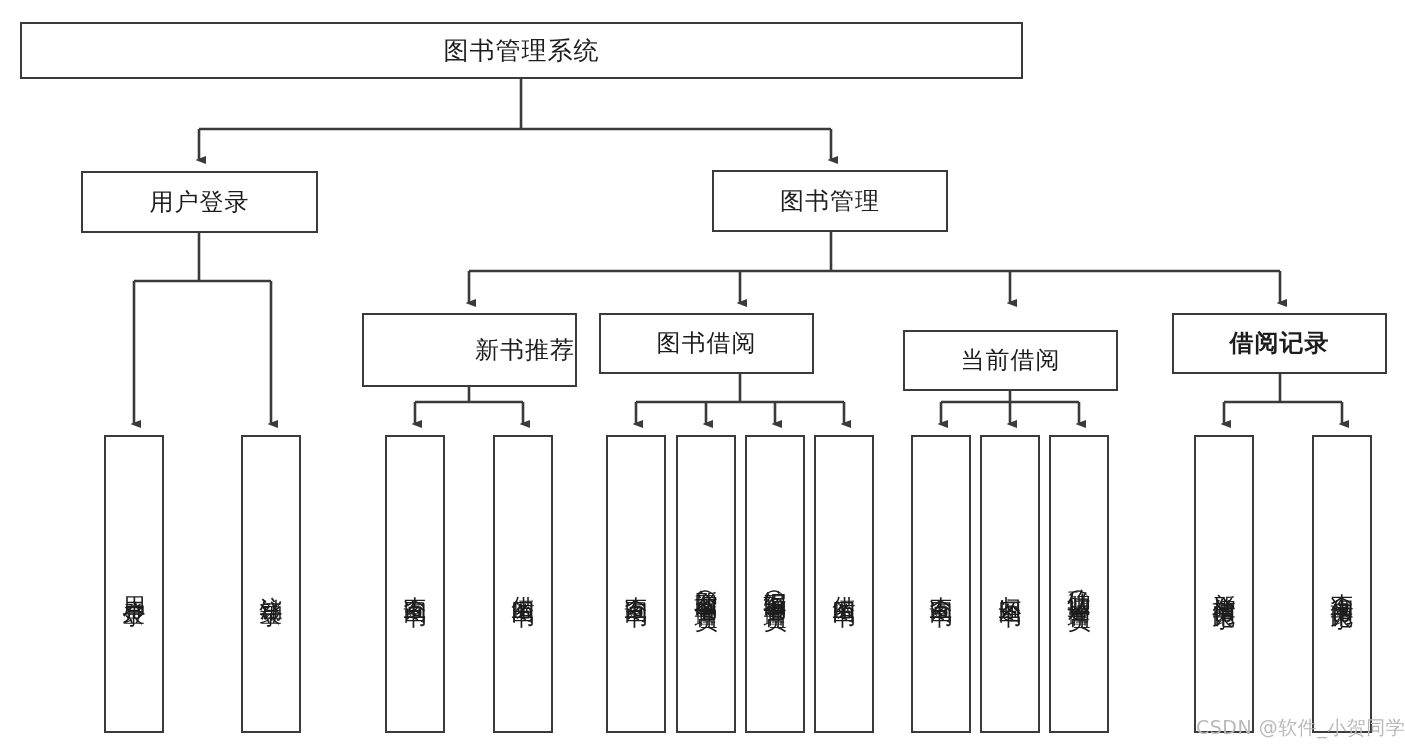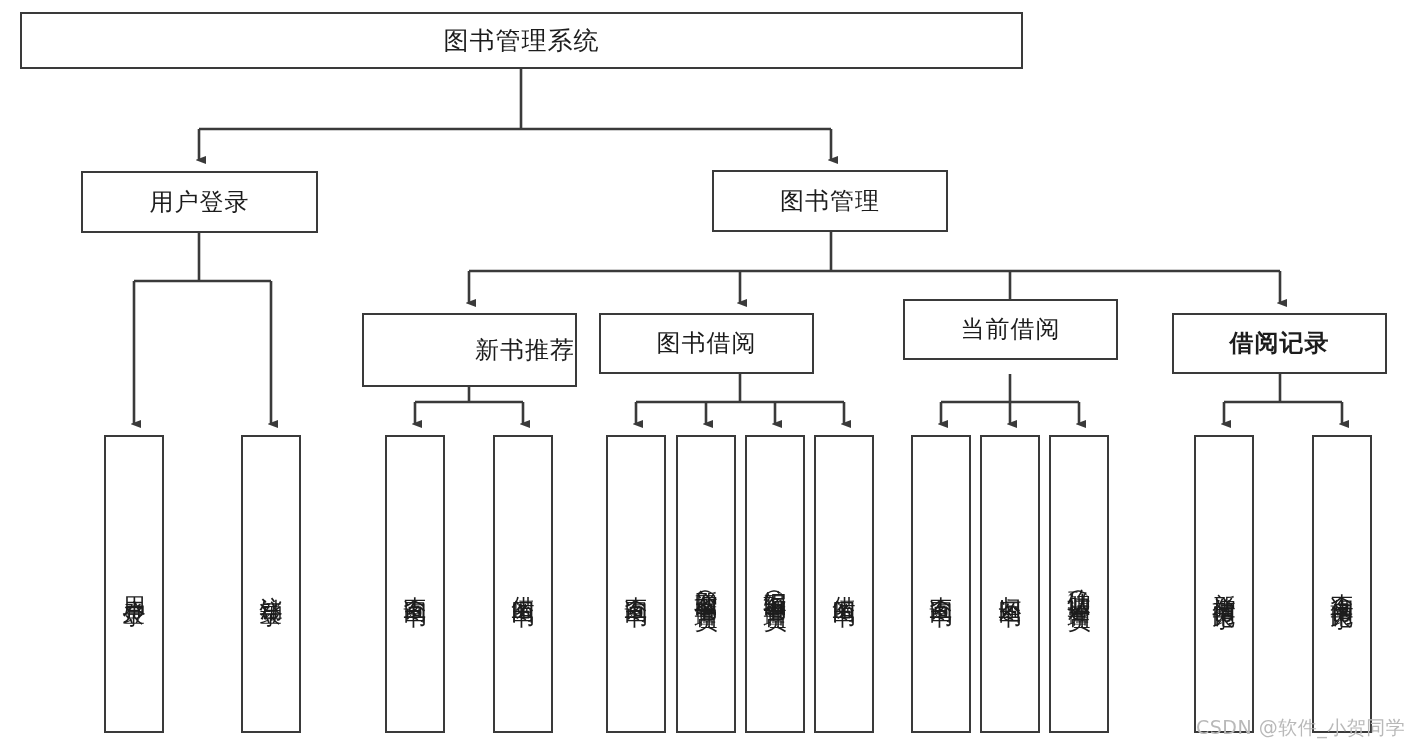--- a/index.html
+++ b/index.html
@@ -118,41 +118,41 @@
       <path d="M1010,402 L1010,424" marker-end="url(#arrow)"></path>
       <path d="M1079,402 L1079,424" marker-end="url(#arrow)"></path>
 
       <path d="M1280,374 L1280,402"></path>
       <path d="M1224,402 L1342,402"></path>
       <path d="M1224,402 L1224,424" marker-end="url(#arrow)"></path>
       <path d="M1342,402 L1342,424" marker-end="url(#arrow)"></path>
     </g>
   </svg>
 
-  <div class="node horiz root" style="left:20px; top:12px; width:1003px; height:57px;">
+  <div class="node horiz root" style="left:20px; top:22px; width:1003px; height:57px;">
     <span class="label">图书管理系统</span>
   </div>
 
   <div class="node horiz" style="left:81px; top:171px; width:237px; height:62px;">
     <span class="label">用户登录</span>
   </div>
 
   <div class="node horiz" style="left:712px; top:170px; width:236px; height:62px;">
     <span class="label">图书管理</span>
   </div>
 
   <div class="node horiz" style="left:362px; top:313px; width:215px; height:74px;justify-content:flex-end;">
     <span class="label">新书推荐</span>
   </div>
 
   <div class="node horiz" style="left:599px; top:313px; width:215px; height:61px;">
     <span class="label">图书借阅</span>
   </div>
 
-  <div class="node horiz" style="left:903px; top:299px; width:215px; height:61px;">
+  <div class="node horiz" style="left:903px; top:330px; width:215px; height:61px;">
     <span class="label">当前借阅</span>
   </div>
 
   <div class="node horiz" style="left:1172px; top:313px; width:215px; height:61px;font-weight:bold;">
     <span class="label">借阅记录</span>
   </div>
 
   <div class="node vert" style="left:104px; top:435px; width:60px; height:298px;">
     <span class="label">用户登录</span>
   </div>

